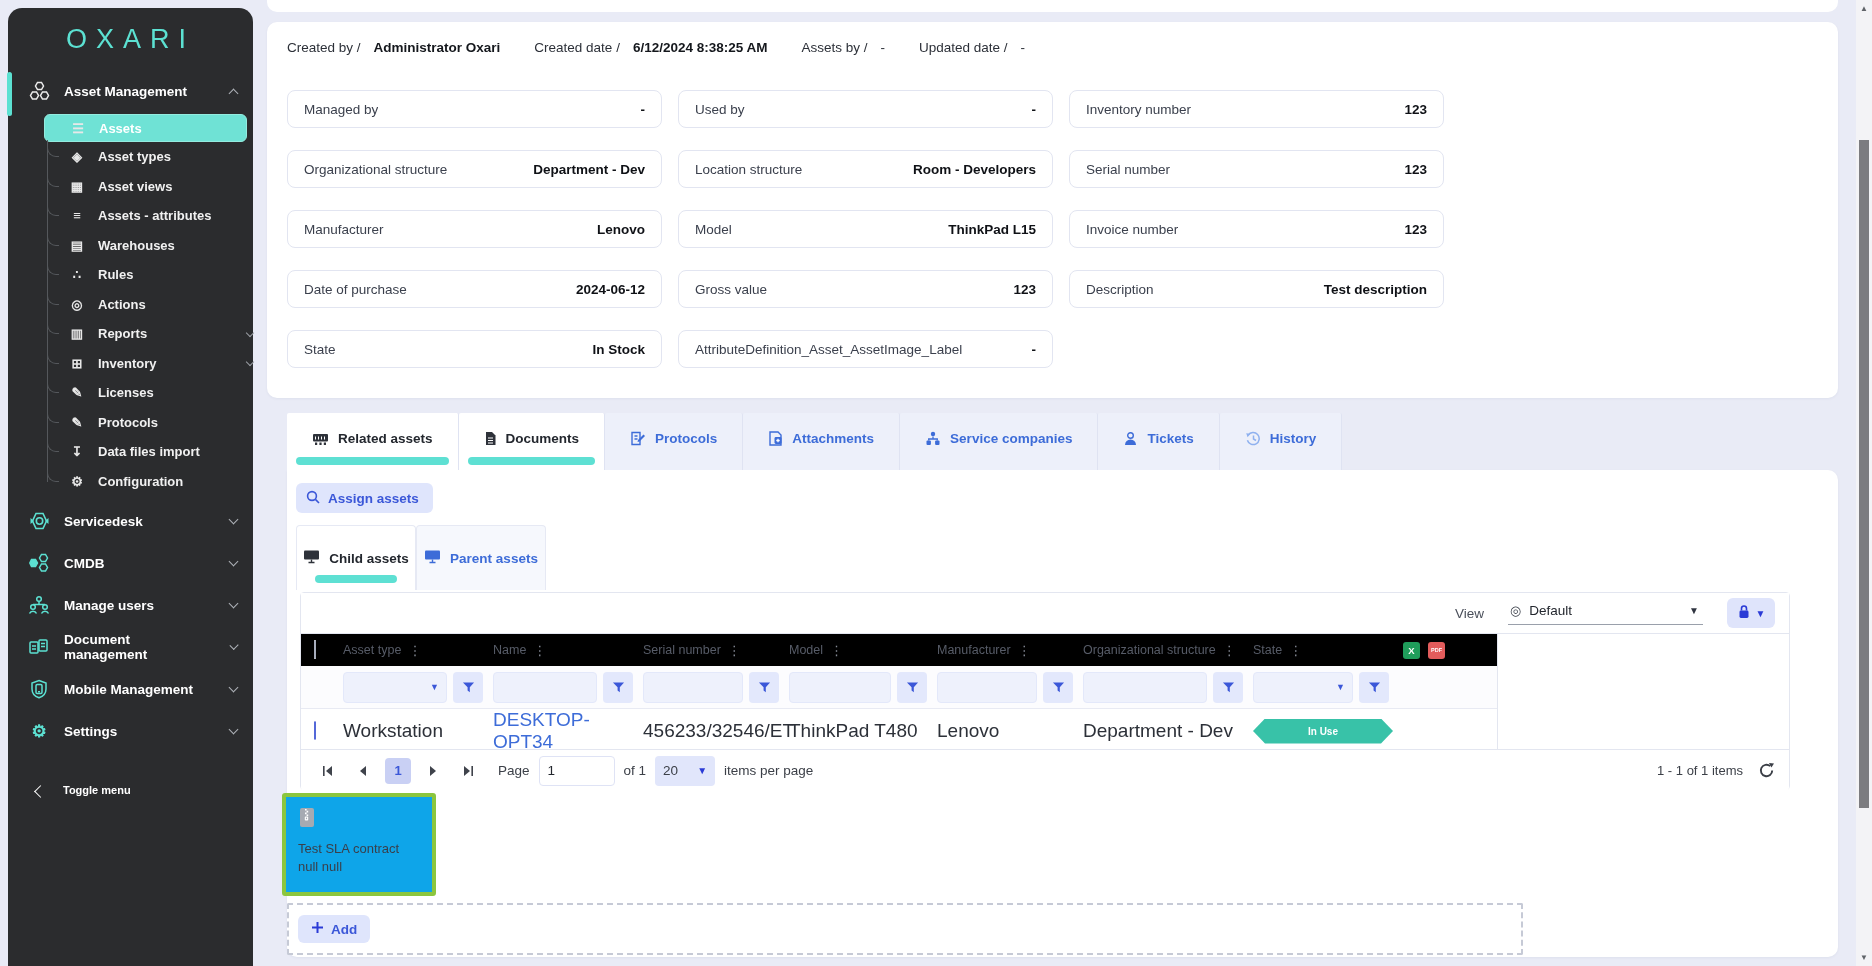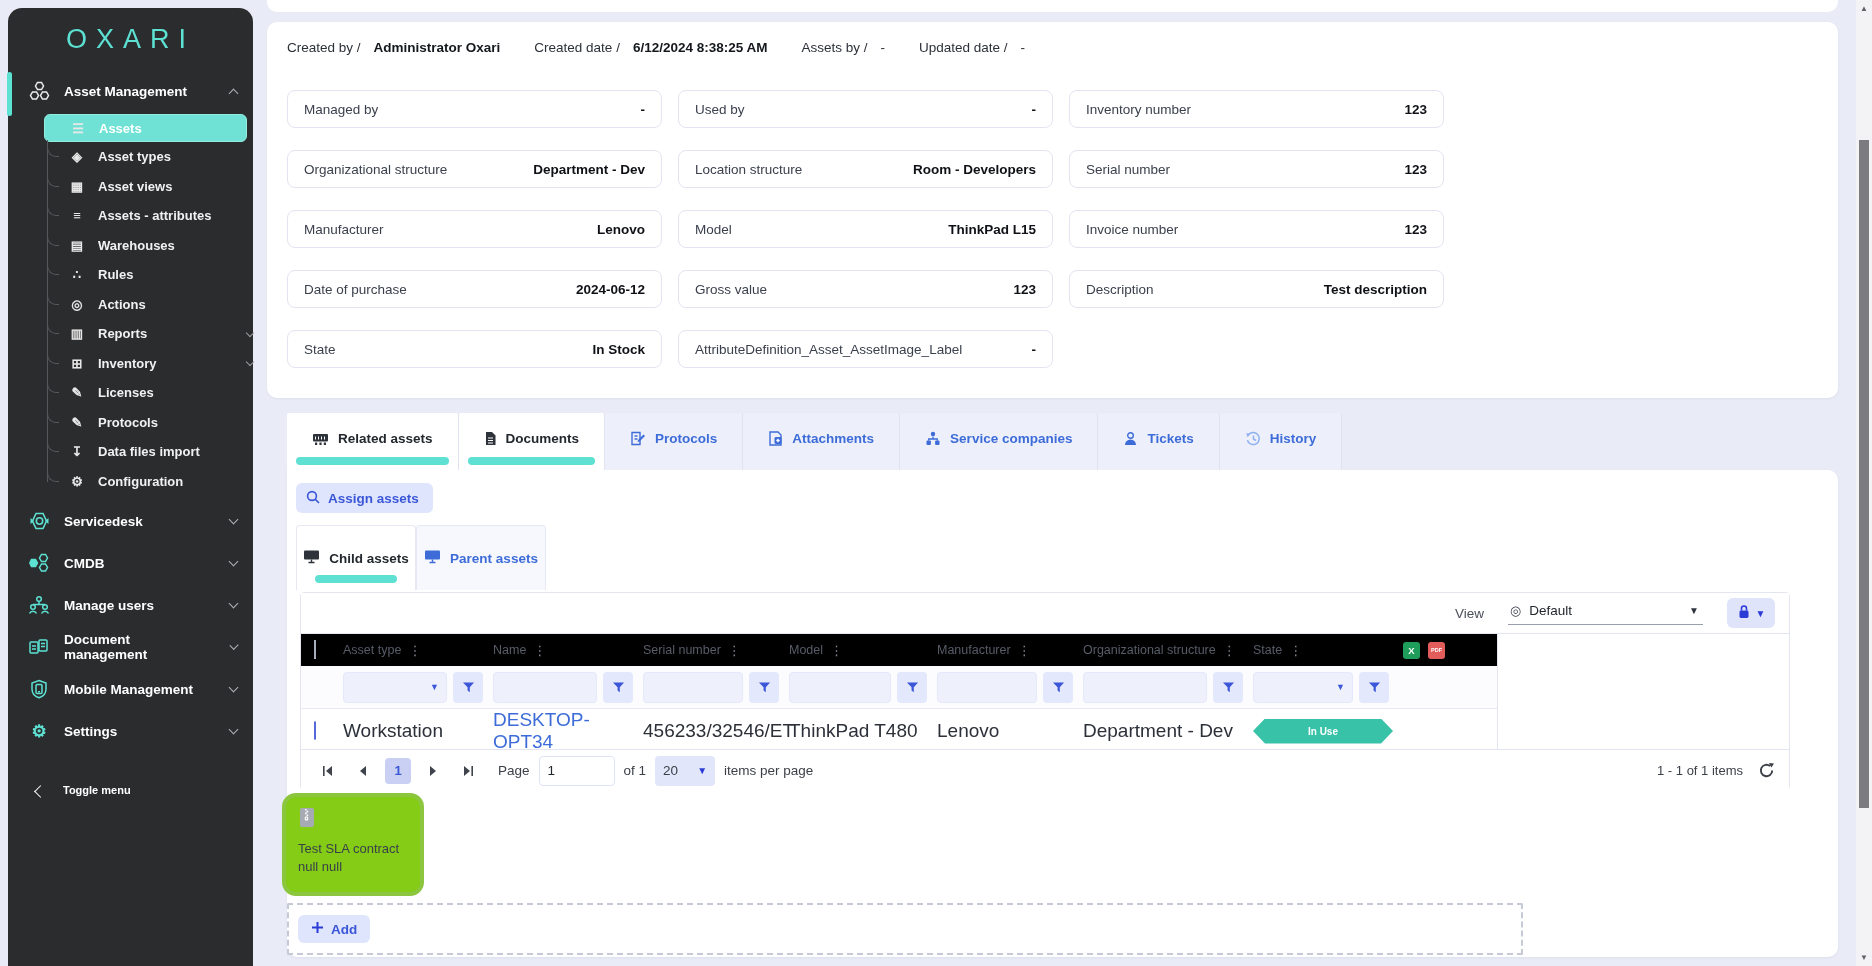--- a/index.html
+++ b/index.html
@@ -122,22 +122,22 @@
   .page-input { width:76px; height:30px; border:1px solid #dfe3f5; border-radius:4px; padding:0 8px;
                 font-size:13.5px; color:#23272e; font-family:inherit; outline:none; }
   .size-select { width:60px; height:30px; background:#e1e6fb; border-radius:4px; display:flex; align-items:center;
                  justify-content:space-between; padding:0 8px; cursor:pointer; }
   .size-select .caret { color:#2b3bd6; }
   .pspacer { flex:1; }
   .range { font-size:13px; color:#3c4048; }
   .refresh-btn { border:none; background:transparent; cursor:pointer; display:flex; margin-left:6px; }
 
   
-  .doc-card { position:absolute; left:-5px; top:323px; width:142px; height:103px; background:#84cc16;
-              border:4px solid #8cc63e; border-radius:14px; padding:10px 12px; cursor:pointer; }
+  .doc-card { position:absolute; left:-5px; top:323px; width:154px; height:103px; background:#0ea5e9;
+              border:4px solid #8cc63e; border-radius:3px; padding:10px 12px; cursor:pointer; }
   .doc-title { font-size:13px; color:#3a3f4a; margin-top:7px; line-height:1.35; }
   .add-zone { position:absolute; left:0; top:433px; width:1236px; height:52px;
               border:2px dashed #c6cad6; border-radius:2px; display:flex; align-items:center; padding:0 9px; }
   .add-btn { height:28px; padding:0 13px; background:#dfe5fc; border:none; border-radius:6px; color:#3b57d8;
              font-size:13.5px; font-weight:600; display:flex; align-items:center; gap:7px; cursor:pointer; font-family:inherit; }
 
   
   .vscroll { position:absolute; right:0; top:0; width:16px; height:966px; background:#f3f3f6; }
   .vscroll .arr { position:absolute; left:0; width:16px; text-align:center; font-size:8px; color:#5f6368; }
   .vscroll .thumb { position:absolute; left:3px; width:10px; top:140px; height:668px; background:#7c7c80; }

